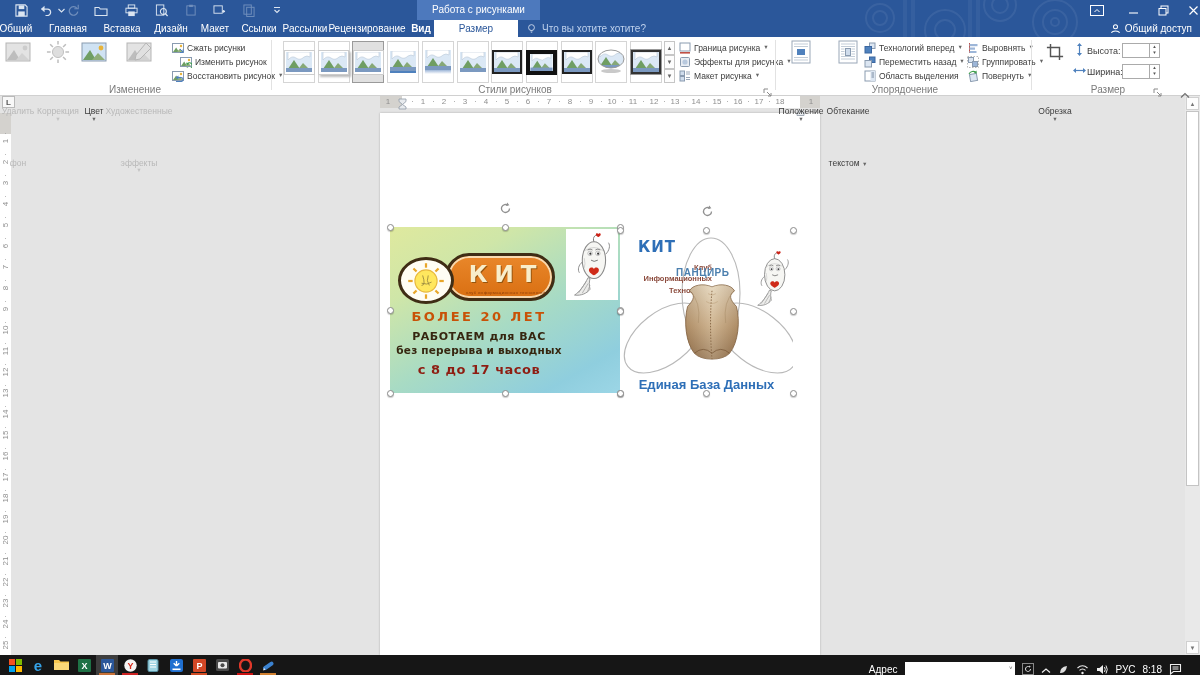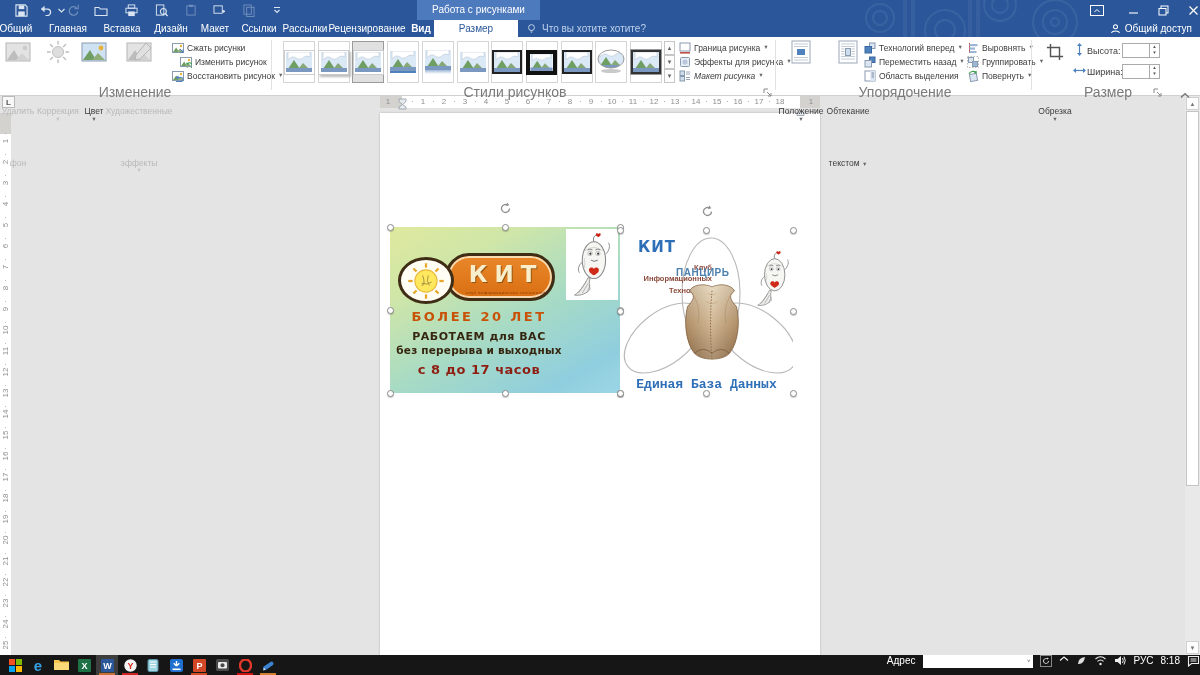--- a/index.html
+++ b/index.html
@@ -19,21 +19,21 @@
   
   #tabrow { position:absolute; left:0; top:20px; width:1200px; height:17px; background:#2b579a; z-index:29; }
   .tab { position:absolute; top:0; height:17px; transform:translateX(-50%); color:#fff; font-size:10px; line-height:17px; white-space:nowrap; }
   #tab-active { position:absolute; left:434px; top:0; width:84px; height:17px; background:#fff; color:#2b579a; font-size:10px; line-height:17px; text-align:center; }
   #tellme { position:absolute; left:526px; top:0; height:17px; color:#bdd0ec; font-size:10px; line-height:17px; display:flex; align-items:center; gap:5px; }
   #share { position:absolute; right:8px; top:0; height:17px; color:#fff; font-size:10px; line-height:17px; display:flex; align-items:center; gap:4px; }
 
   
   #ribbon { position:absolute; left:0; top:37px; width:1200px; height:59px; background:#fff; border-bottom:1px solid #d0d0d0; z-index:28; }
   .gsep { position:absolute; top:3px; width:1px; height:50px; background:#e2e2e2; }
-  .glabel { position:absolute; top:47px; font-size:14px; color:#7a7a7a; text-align:center; }
+  .glabel { position:absolute; top:47px; font-size:10px; color:#7a7a7a; text-align:center; }
   .bigbtn { position:absolute; top:2px; display:flex; flex-direction:column; align-items:center; }
   .bigbtn .lbl { font-size:8.5px; color:#3b3b3b; line-height:9.5px; text-align:center; white-space:nowrap;margin-top:42px; }
   .bigbtn.disabled .lbl { color:#b8b8b8; }
   .caret { font-size:5.5px; color:#666; line-height:5px; }
   .bigbtn.disabled .caret { color:#c3c3c3; }
   .smallrow { position:absolute; height:13px; display:flex; align-items:center; gap:3px; }
   .smallrow .lbl { font-size:8.5px; color:#3b3b3b; white-space:nowrap; }
   .thumb { position:absolute; top:4px; width:32px; height:42px; background:#fff; border:1px solid #d5d5d5; display:flex; align-items:center; justify-content:center; }
   .gall-btn { position:absolute; left:664px; width:11px; height:14px; background:#fdfdfd; border:1px solid #c6c6c6; font-size:6px; color:#666; text-align:center; line-height:13px; }
   .launcher { position:absolute; width:10px; height:10px; }
@@ -68,36 +68,36 @@
 
   .lline { position:absolute; left:0; width:178px; text-align:center; font-weight:bold; font-family:"DejaVu Sans",sans-serif; white-space:nowrap; }
   #lline1 { top:82px; font-size:13px; color:#c85207; letter-spacing:2.5px;text-align:center; }
   #lline2 { top:103px; font-size:11px; color:#362610; letter-spacing:.5px; }
   #lline3 { top:117px; font-size:10.5px; color:#362610; letter-spacing:.2px; }
   #lline4 { top:135px; font-size:13px; color:#8e1d12; letter-spacing:.5px; }
 
   #rtitle { position:absolute; left:18px; top:8px; font-weight:bold; font-size:15px; color:#2e6fb7; letter-spacing:1px; font-family:"DejaVu Sans",sans-serif;}
   .rsub { position:absolute; left:0; width:92px; text-align:right; font-size:7.5px; font-weight:bold; color:#8b4a3c; white-space:nowrap; }
   #rproduct { position:absolute; left:56px; top:37px; font-weight:bold; font-size:10px; color:#4b7fae; letter-spacing:.5px; }
-  #rcaption { position:absolute; left:0; top:147px; width:173px; text-align:center; font-weight:bold; font-size:13px; color:#2e6fb7; font-family:Liberation Mono, monospace;}
+  #rcaption { position:absolute; left:0; top:147px; width:173px; text-align:center; font-weight:bold; font-size:13px; color:#2e6fb7; font-family:Liberation Sans, sans-serif;}
 
   .handle { position:absolute; width:7px; height:7px; border-radius:50%; background:#fff; border:1px solid #8c8c8c; box-shadow:0 1px 1px rgba(0,0,0,.2); z-index:10; }
   .rotate-h { position:absolute; width:12px; height:12px; z-index:10; }
 
   
   #scroll { position:absolute; left:1185px; top:96px; width:15px; height:559px; background:#e9e9e9; }
   .sbtn { position:absolute; left:1px; width:13px; height:13px; background:#fdfdfd; border:1px solid #d0d0d0; color:#777; font-size:6px; text-align:center; line-height:12px;}
   #sthumb { position:absolute; left:1px; top:15px; width:13px; height:375px; background:#fff; border:1px solid #c4c4c4; }
 
   
   #taskbar { position:absolute; left:0; top:655px; width:1200px; height:20px; background:#161616; z-index:40; }
   .tbi { position:absolute; top:0; width:22px; height:20px; display:flex; align-items:center; justify-content:center; }
   .tbi.active { background:#3d3d3d; }
   .uline { position:absolute; bottom:0; left:3px; right:3px; height:2px; }
-  #tray { position:absolute; right:0; top:0; height:20px; display:flex; align-items:flex-start; gap:7px; padding-right:0; color:#fff; }
+  #tray { position:absolute; right:0; top:0; height:20px; display:flex; align-items:flex-end; gap:7px; padding-right:18px; color:#fff; }
   #addr-input { width:110px; height:13px; background:#fff; border:none; position:relative; display:inline-block;}
   #addr-input .chev { position:absolute; right:2px; top:3px; font-size:6px; color:#555; }
   .trayico { display:flex; align-items:center; justify-content:center; }
   .traytxt { font-size:10px; color:#fff; }
 </style>
 </head>
 <body>
 
 <div id="titlebar">
   <div id="qat">
@@ -461,21 +461,21 @@
         <span class="caret">▼</span>
       </div>
       <div class="smallrow" style="left: 679px; top: 18px;">
         <svg width="12" height="12" viewBox="0 0 12 12">
           <rect x="1.5" y="1.5" width="9" height="9" rx="1" fill="#e8edf4" stroke="#8a9bb0"></rect>
           <circle cx="6" cy="6" r="2.6" fill="#b8c9de"></circle>
         </svg>
         <span class="lbl">Эффекты для рисунка</span>
         <span class="caret">▼</span>
       </div>
-      <div class="smallrow" style="left: 679px; top: 32px; font-style: italic;">
+      <div class="smallrow" style="left: 679px; top: 32px;">
         <svg width="12" height="12" viewBox="0 0 12 12">
           <rect x="1" y="1" width="4.5" height="4.5" fill="#cfdcec" stroke="#8a9bb0"></rect>
           <rect x="1" y="6.5" width="4.5" height="4.5" fill="#cfdcec" stroke="#8a9bb0"></rect>
           <path d="M7,2 h4 M7,4 h4 M7,7.5 h4 M7,9.5 h4" stroke="#9aa7b8"></path>
         </svg>
         <span class="lbl">Макет рисунка</span>
         <span class="caret">▼</span>
       </div>
       <div class="glabel" style="left: 420px; width: 190px;">Стили рисунков</div>
       <div class="launcher" style="left: 763px; top: 46px;"><svg width="9" height="9" viewBox="0 0 9 9">

